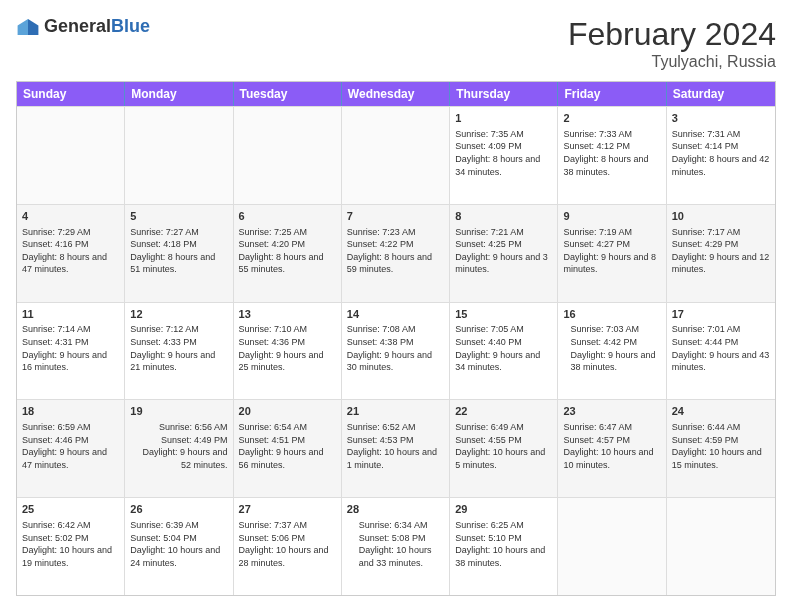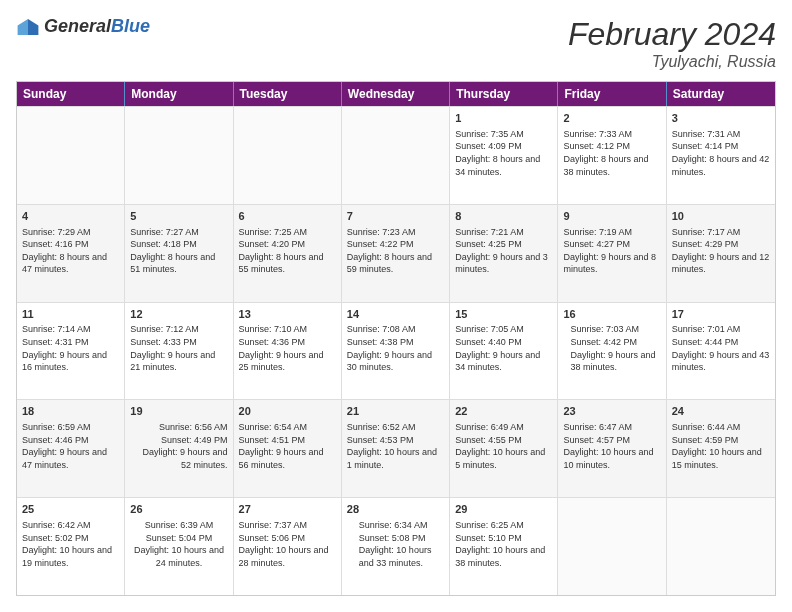--- a/index.html
+++ b/index.html
@@ -15,21 +15,20 @@
       height: 612px;
       padding: 16px;
       display: flex;
       flex-direction: column;
     }
     .header {
       display: flex;
       justify-content: space-between;
       align-items: flex-start;
       margin-bottom: 10px;
-      font-style: italic;
     }
     .logo {
       display: flex;
       align-items: center;
       gap: 4px;
     }
     .logo-icon {
       width: 24px;
       height: 20px;
     }
@@ -47,21 +46,21 @@
     }
     .calendar {
       flex: 1;
       display: flex;
       flex-direction: column;
       border: 1px solid #ccc;
     }
     .cal-header-row {
       display: grid;
       grid-template-columns: repeat(7, 1fr);
-      background: #701a75;
+      background: #8b5cf6;
     }
     .cal-header-cell {
       color: #fff;
       font-size: 12px;
       font-weight: bold;
       padding: 5px 6px;
       text-align: left;
       border-right: 1px solid #5590cc;
     }
     .cal-header-cell:last-child { border-right: none; }
@@ -289,21 +288,21 @@
         </div>
         <div class="cal-row">
           <div class="cal-cell">
             <span class="day-num">25</span>
             <div class="info" style="white-space: pre-line;">Sunrise: 6:42 AM
 Sunset: 5:02 PM
 Daylight: 10 hours and 19 minutes.</div>
           </div>
           <div class="cal-cell">
             <span class="day-num">26</span>
-            <div class="info" style="white-space: pre-line; text-align: center;">Sunrise: 6:39 AM
+            <div class="info" style="white-space: pre-line;">Sunrise: 6:39 AM
 Sunset: 5:04 PM
 Daylight: 10 hours and 24 minutes.</div>
           </div>
           <div class="cal-cell">
             <span class="day-num">27</span>
             <div class="info" style="white-space: pre-line;">Sunrise: 7:37 AM
 Sunset: 5:06 PM
 Daylight: 10 hours and 28 minutes.</div>
           </div>
           <div class="cal-cell">

